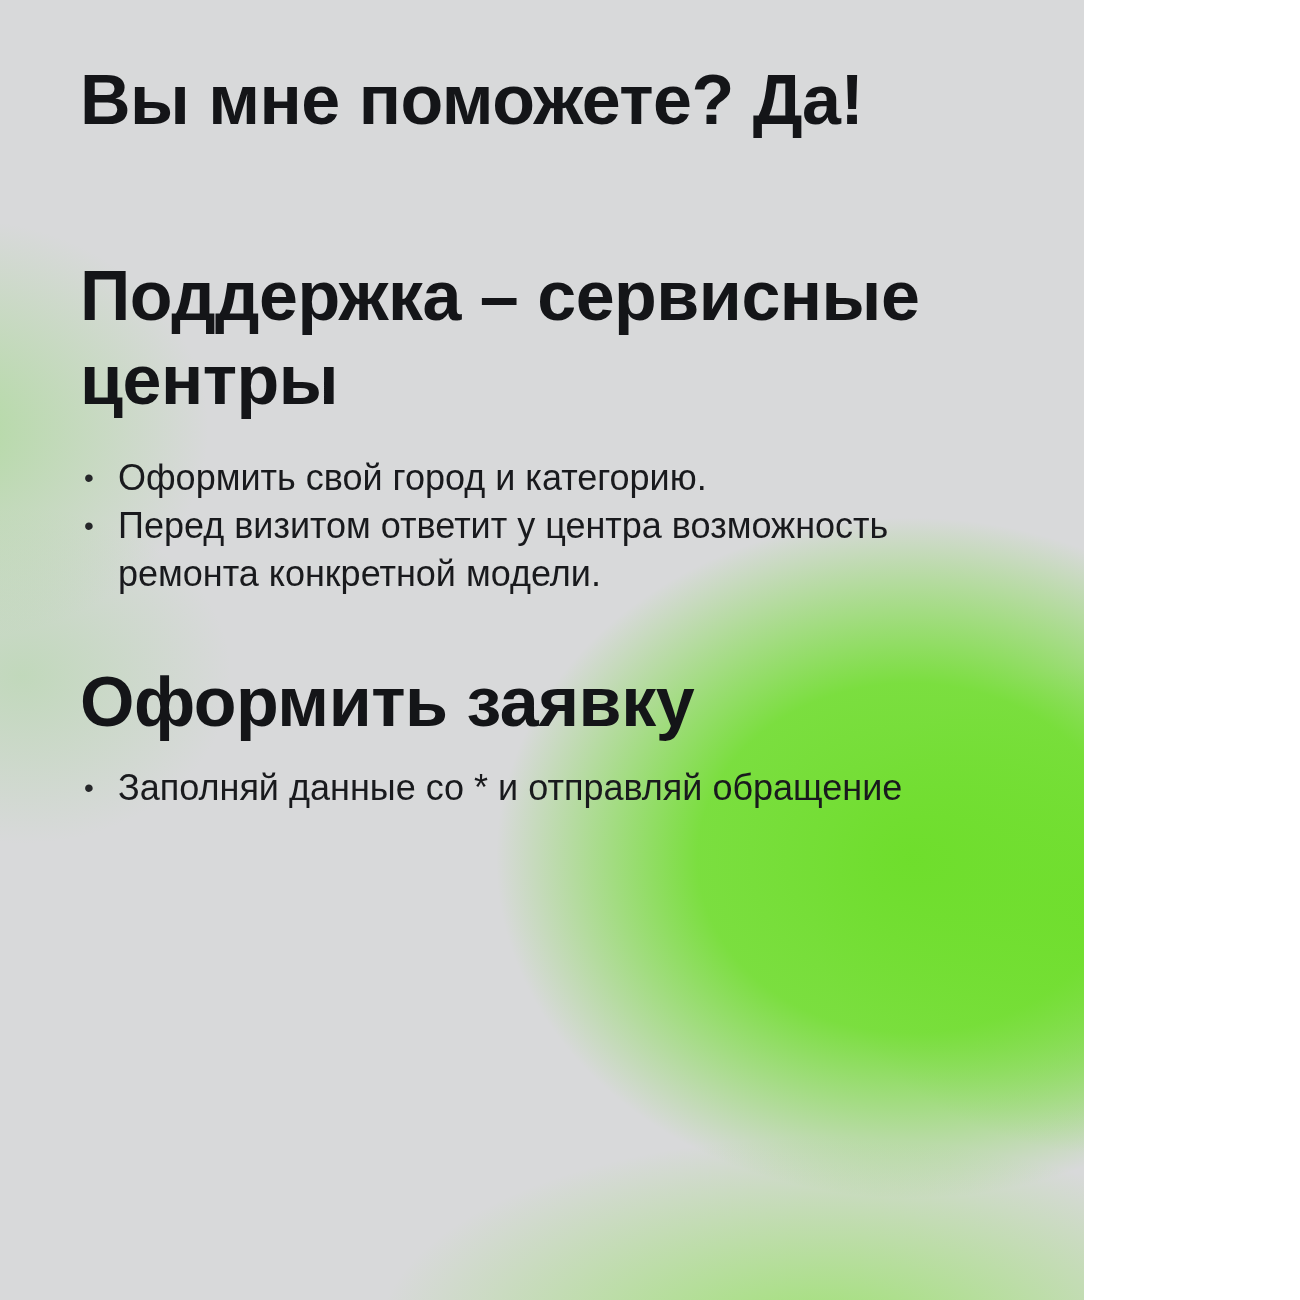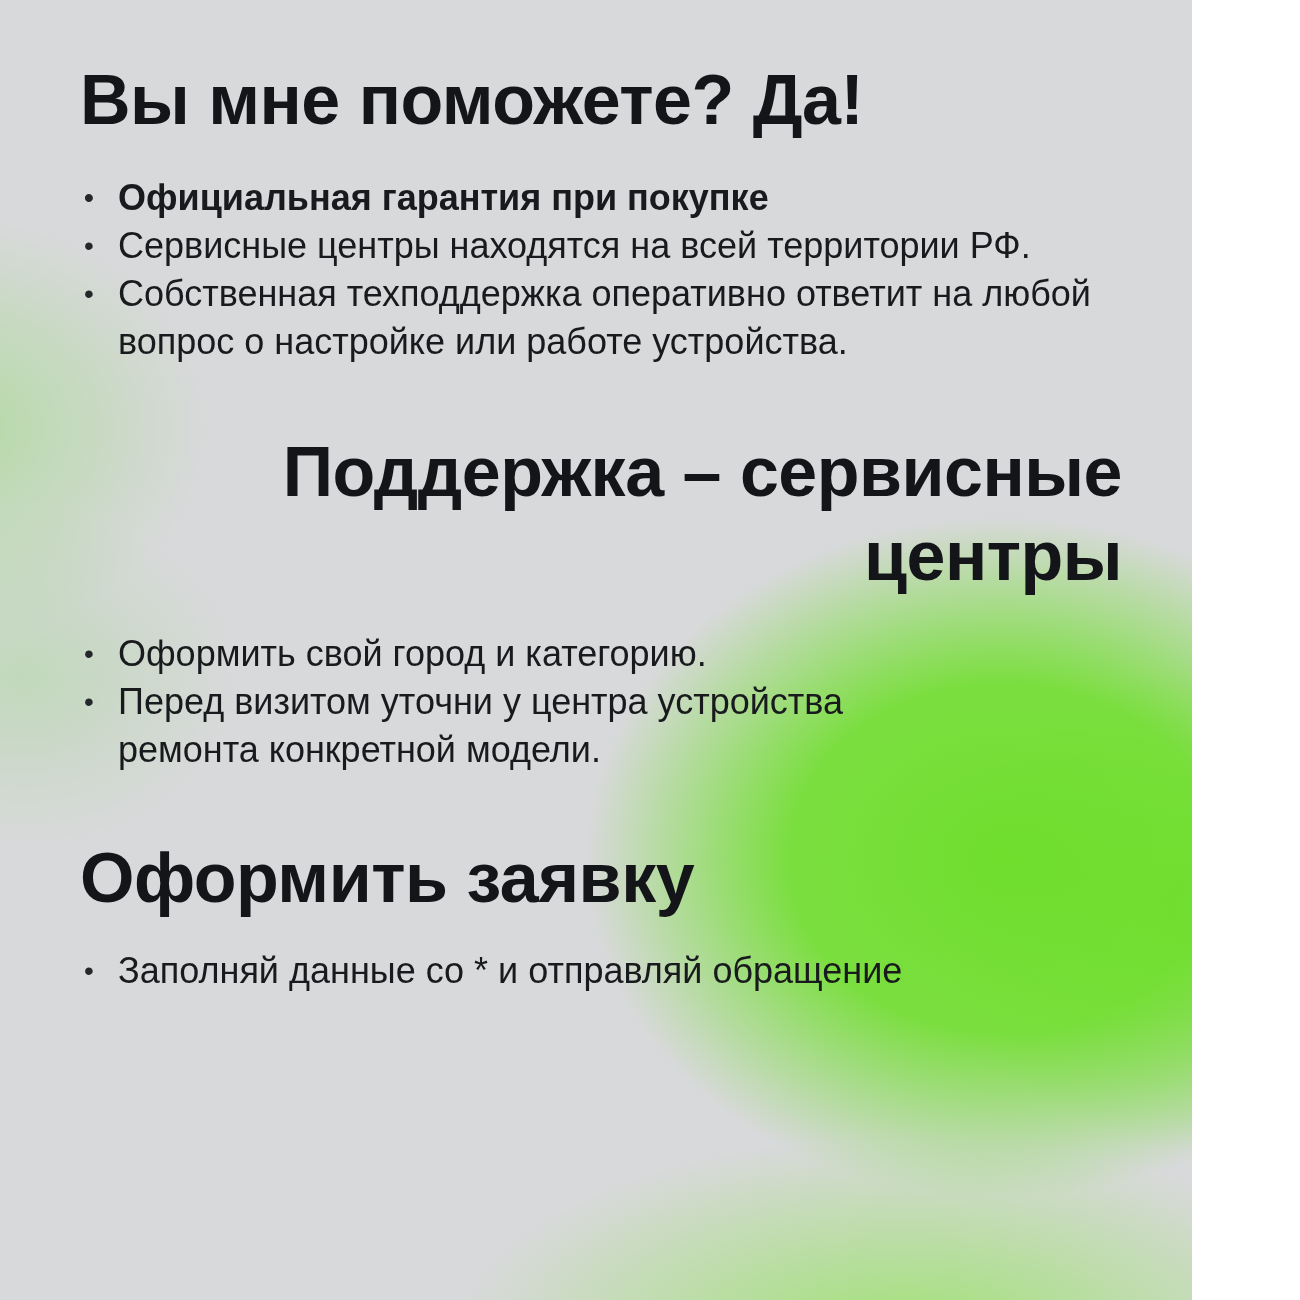--- a/index.html
+++ b/index.html
@@ -4,43 +4,43 @@
 <style>
   html,body{margin:0;padding:0;}
   body{
     width:1300px;height:1300px;
     font-family:"Liberation Sans", sans-serif;
     color:#17181a;
     overflow:hidden;
   }
   .slide{
     position:relative;
-    width:1192px;height:1300px;
+    width:1084px;height:1300px;
     box-sizing:border-box;
     padding:58px 70px 0 80px;
     background:
       radial-gradient(ellipse 560px 460px at 84% 66%, rgba(108,222,40,0.97) 0%, rgba(110,223,42,0.88) 38%, rgba(112,224,45,0.0) 74%),
       radial-gradient(ellipse 420px 340px at 103% 70%, rgba(108,222,40,0.85) 0%, rgba(108,222,40,0.0) 72%),
       radial-gradient(ellipse 620px 280px at 76% 103%, rgba(140,228,80,0.75) 0%, rgba(140,228,80,0.0) 72%),
       radial-gradient(ellipse 360px 300px at -4% 33%, rgba(148,219,118,0.55) 0%, rgba(148,219,118,0.0) 70%),
       radial-gradient(ellipse 300px 240px at 2% 52%, rgba(150,215,130,0.35) 0%, rgba(150,215,130,0.0) 70%),
       #d8d9da;
   }
   h1{
     margin:0;
     font-size:70px;
     line-height:1.2;
     font-weight:700;
     letter-spacing:-0.5px;
     color:#141518;
     white-space:pre-line;
   }
   .section-1 h1{margin-bottom:32px;}
-  .section-2 h1{margin-top:64px;margin-bottom:32px;text-align:right;}
-  .section-3 h1{margin-top:62px;margin-bottom:27px;}
+  .section-2 h1{margin-top:112px;margin-bottom:32px;}
+  .section-3 h1{margin-top:62px;margin-bottom:20px;}
   ul.bullets{
     list-style:none;
     margin:0;
     padding:0;
   }
   ul.bullets li{
     position:relative;
     padding-left:38px;
     font-size:36px;
     line-height:48px;
@@ -58,33 +58,27 @@
   }
   ul.bullets li.bold{font-weight:700;}
 </style>
 </head>
 <body>
 
 <div class="slide">
 
   <section class="section-1">
     <h1>Вы мне поможете? Да!</h1>
-    <ul class="bullets">
-      <li class="bold">Официальная гарантия при покупке</li>
-      <li>Сервисные центры находятся на всей территории РФ.</li>
-      <li>Собственная техподдержка оперативно ответит на любой
-вопрос о настройке или работе устройства.</li>
-    </ul>
   </section>
 
   <section class="section-2">
     <h1>Поддержка – сервисные центры</h1>
     <ul class="bullets">
       <li>Оформить свой город и категорию.</li>
-      <li>Перед визитом уточни у центра устройства
+      <li>Перед визитом ответит у центра возможность
 ремонта конкретной модели.</li>
     </ul>
   </section>
 
   <section class="section-3">
     <h1>Оформить заявку</h1>
     <ul class="bullets">
       <li>Заполняй данные со * и отправляй обращение</li>
     </ul>
   </section>

